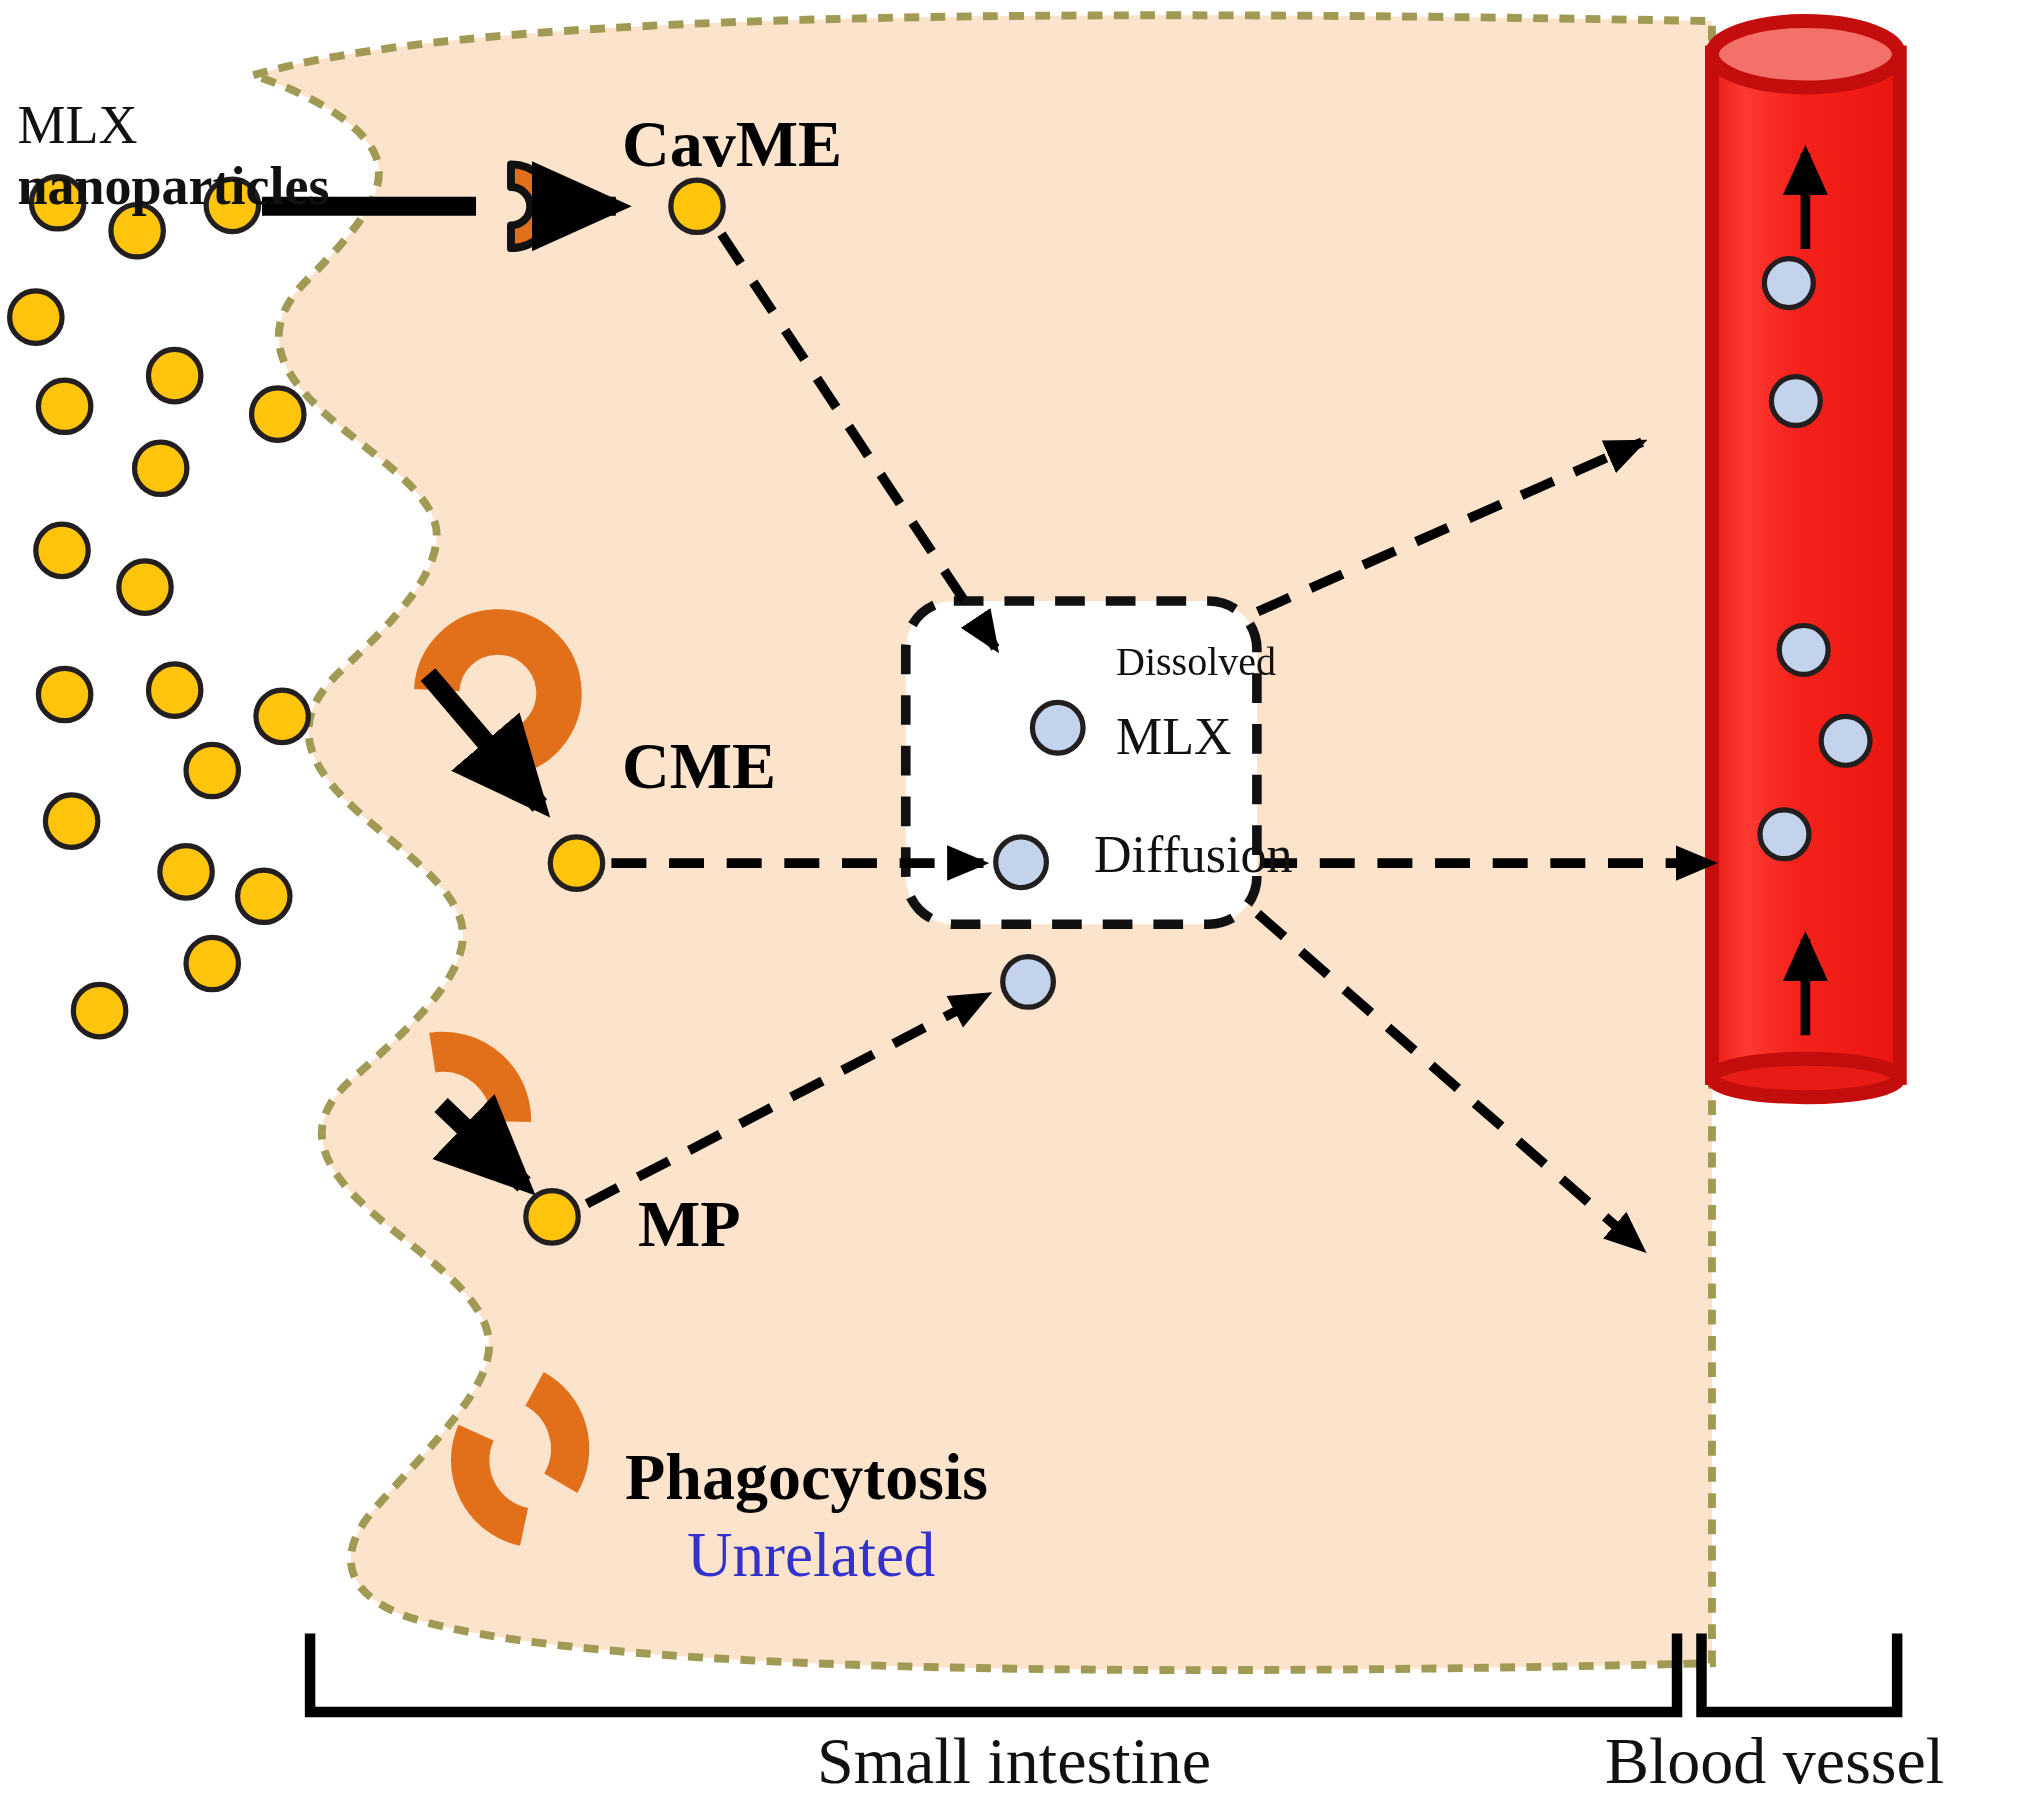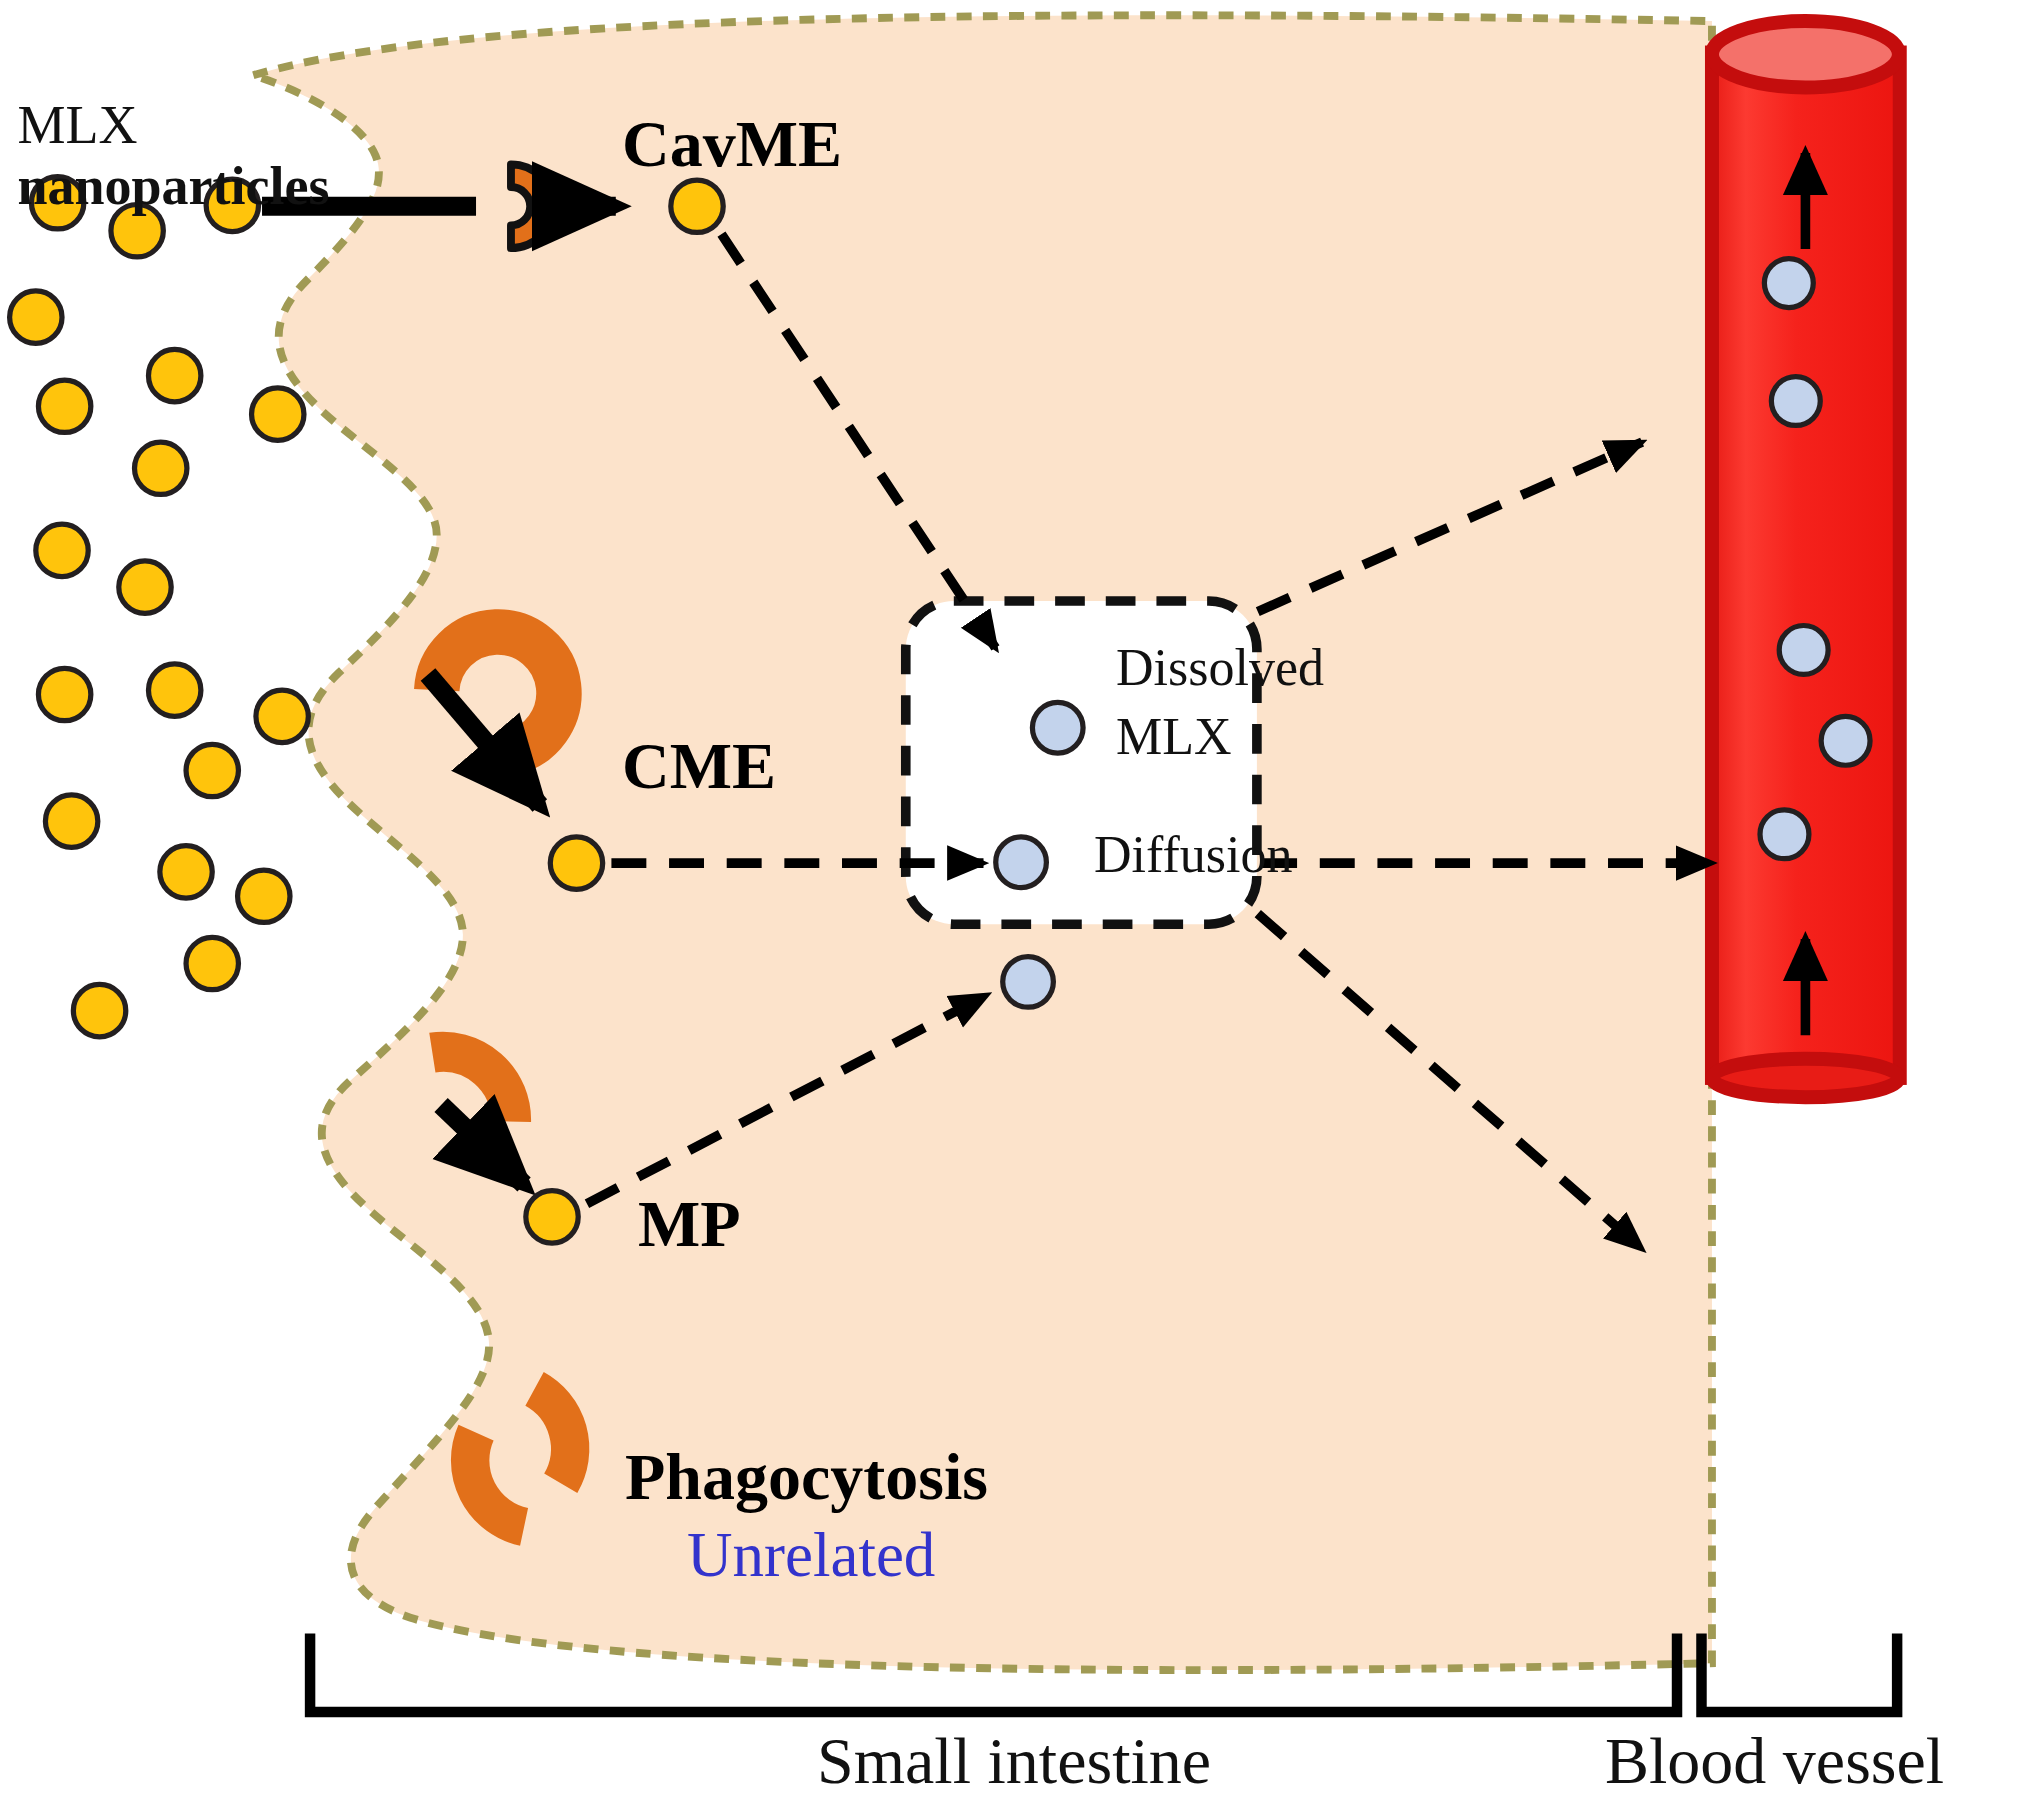--- a/index.html
+++ b/index.html
@@ -159,21 +159,21 @@
   <div class="lbl lbl-serif lbl-bold" style="left:622px;top:108px;font-size:66px;color:#000;text-align:center;">CavME</div>
 
   <div class="lbl lbl-serif lbl-bold" style="left:622px;top:730px;font-size:66px;color:#000;">CME</div>
 
   <div class="lbl lbl-serif lbl-bold" style="left:638px;top:1188px;font-size:66px;color:#000;">MP</div>
 
   <div class="lbl lbl-serif lbl-bold" style="left:625px;top:1441px;font-size:66px;color:#000;">Phagocytosis</div>
 
   <div class="lbl lbl-serif" style="left:687px;top:1521px;font-size:63px;color:#3333CC;">Unrelated</div>
 
-  <div class="lbl lbl-serif" style="left:1116px;top:640px;font-size:52px;color:#111;">Dissolved</div>
+  <div class="lbl lbl-serif" style="left:1116px;top:640px;font-size:40px;color:#111;">Dissolved</div>
   <div class="lbl lbl-serif" style="left:1116px;top:709px;font-size:52px;color:#111;">MLX</div>
 
   <div class="lbl lbl-serif" style="left:1094px;top:827px;font-size:52px;color:#111;">Diffusion</div>
 
   <div class="lbl lbl-serif" style="left:817px;top:1725px;font-size:66px;color:#111;">Small intestine</div>
 
   <div class="lbl lbl-serif" style="left:1605px;top:1725px;font-size:66px;color:#111;">Blood vessel</div>
 
 </div>
 

